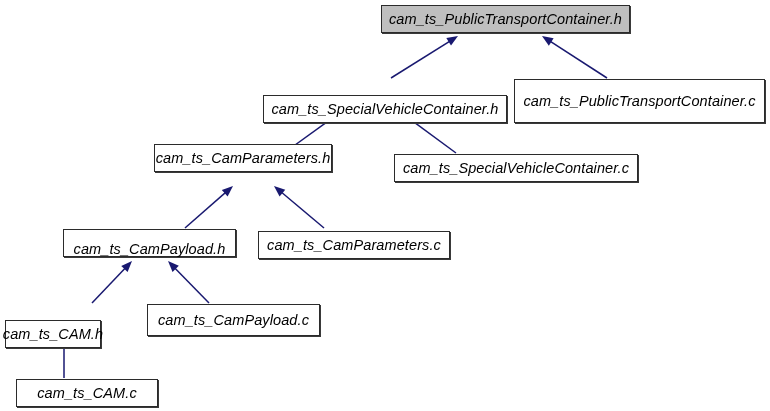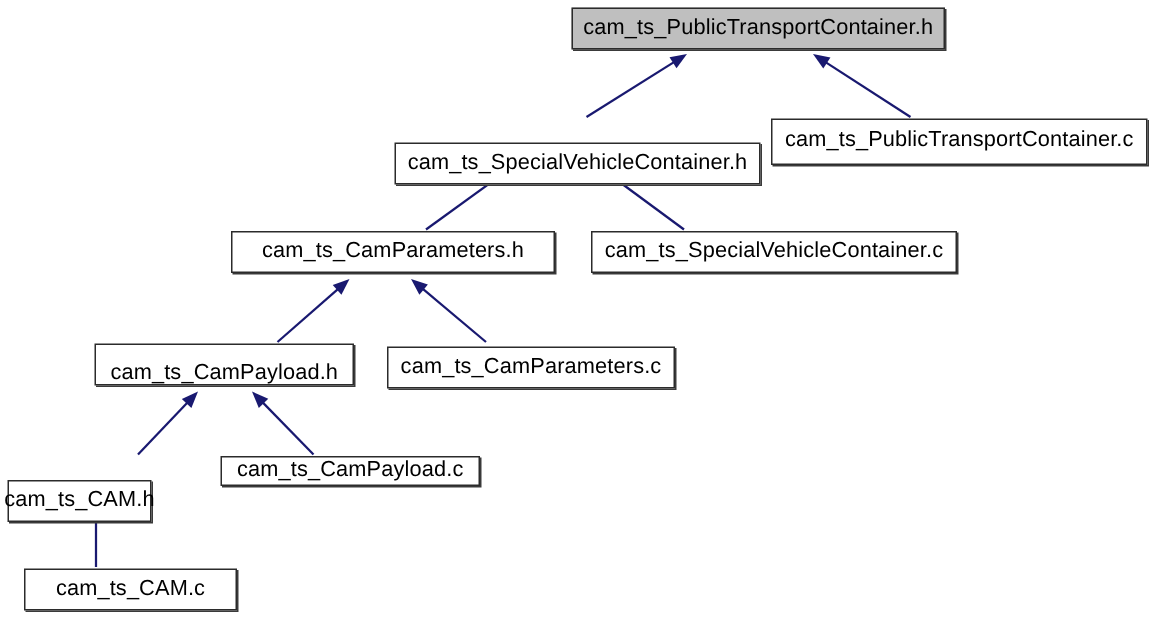--- a/index.html
+++ b/index.html
@@ -40,20 +40,21 @@
     box-shadow: 1px 1px 0 0 #3a3a3a;
   }
   .graph-node.is-root {
     background: #bfbfbf;
     border-color: #2b2b2b;
   }
   .node-label {
     display: block;
     padding: 0 7px;
     transform: translateY(-0.5px);
+    font-style: italic;
   }
 </style>
 </head>
 <body>
 
 <div id="graph-canvas">
 
   <svg id="edge-layer" viewBox="0 0 770 411" width="770" height="411" xmlns="http://www.w3.org/2000/svg">
       <g>
         <line x1="391" y1="78" x2="450.3744162042208" y2="40.78021670780193" stroke="#191970" stroke-width="1.5"></line>
@@ -93,39 +94,39 @@
       </g>
     </svg>
 
   <div id="node-layer">
       <div class="graph-node is-root" style="left: 381px; top: 5px; width: 249px; height: 28px;">
         <span class="node-label">cam_ts_PublicTransportContainer.h</span>
       </div>
       <div class="graph-node" style="left: 245px; top: 95px; width: 244px; height: 28px; margin-left: 18px;">
         <span class="node-label">cam_ts_SpecialVehicleContainer.h</span>
       </div>
-      <div class="graph-node" style="left: 514px; top: 79px; width: 251px; height: 31px;">
+      <div class="graph-node" style="left: 514px; top: 79px; width: 251px; height: 44px;">
         <span class="node-label">cam_ts_PublicTransportContainer.c</span>
       </div>
-      <div class="graph-node" style="left: 154px; top: 154px; width: 216px; height: 28px;">
+      <div class="graph-node" style="left: 154px; top: 144px; width: 178px; height: 28px;">
         <span class="node-label">cam_ts_CamParameters.h</span>
       </div>
       <div class="graph-node" style="left: 369px; top: 154px; width: 244px; height: 28px; margin-left: 25px;">
         <span class="node-label">cam_ts_SpecialVehicleContainer.c</span>
       </div>
       <div class="graph-node" style="left: 63px; top: 229px; width: 173px; height: 28px; align-items: flex-end;">
         <span class="node-label">cam_ts_CamPayload.h</span>
       </div>
       <div class="graph-node" style="left: 258px; top: 231px; width: 192px; height: 28px;">
         <span class="node-label">cam_ts_CamParameters.c</span>
       </div>
       <div class="graph-node" style="left: 5px; top: 320px; width: 96px; height: 28px;">
         <span class="node-label">cam_ts_CAM.h</span>
       </div>
-      <div class="graph-node" style="left: 147px; top: 304px; width: 173px; height: 20px;">
+      <div class="graph-node" style="left: 147px; top: 304px; width: 173px; height: 32px;">
         <span class="node-label">cam_ts_CamPayload.c</span>
       </div>
       <div class="graph-node" style="left: 16px; top: 379px; width: 142px; height: 28px;">
         <span class="node-label">cam_ts_CAM.c</span>
       </div>
     </div>
 
 </div>
 
 </body></html>

